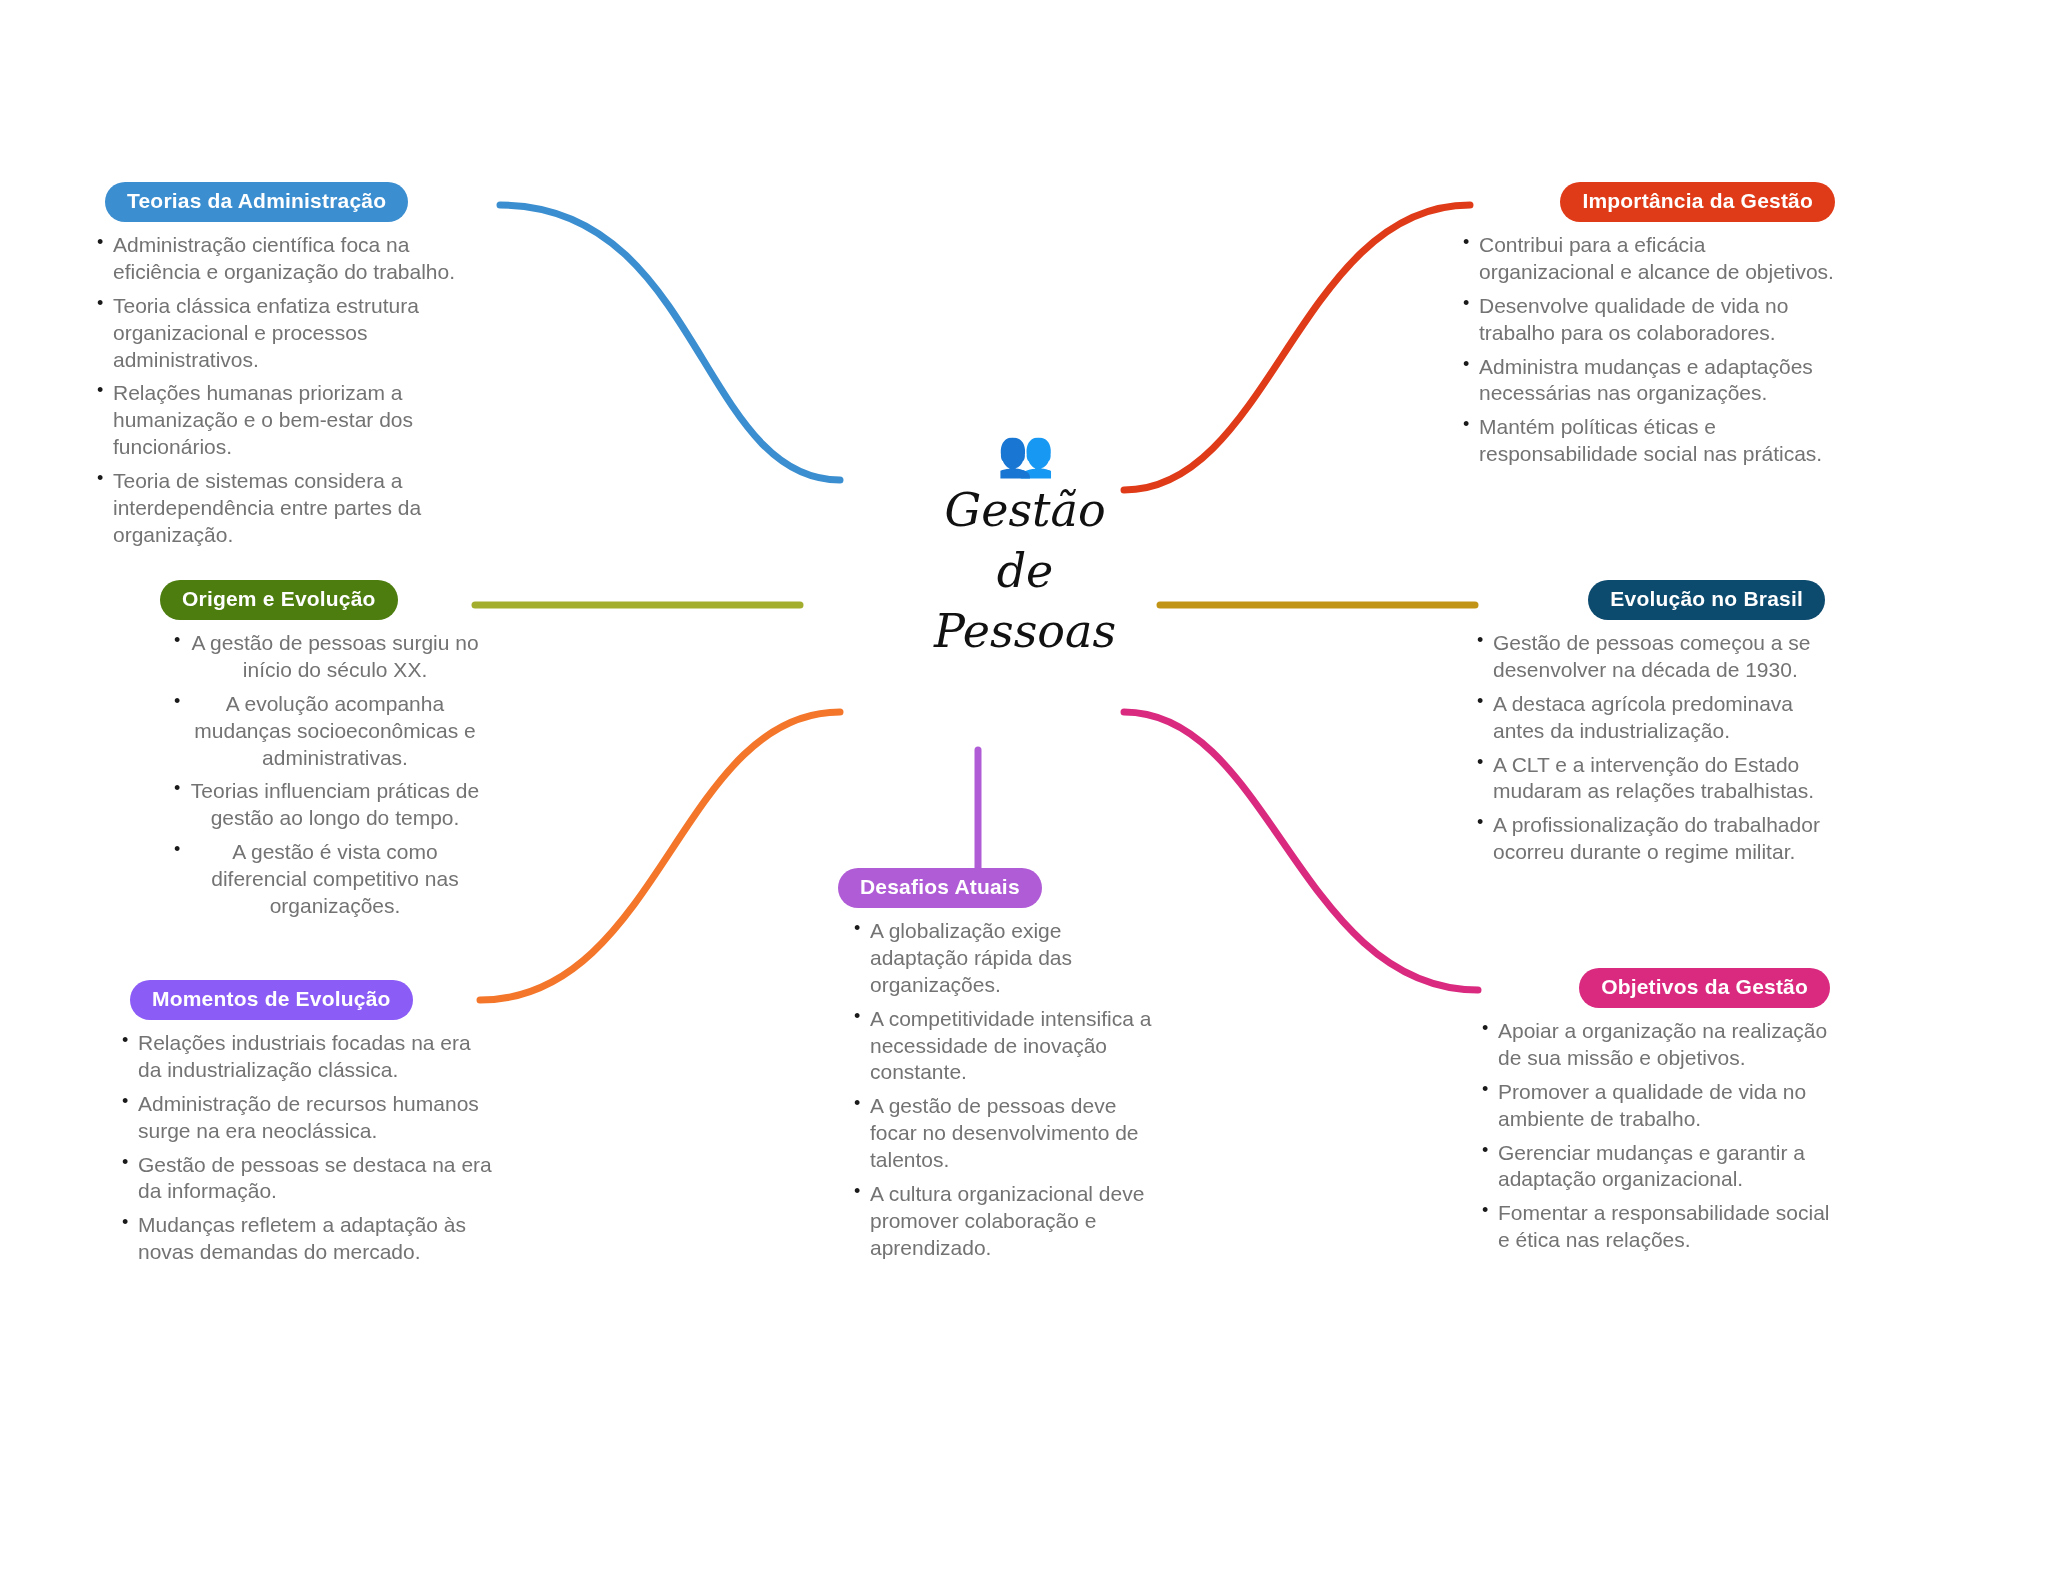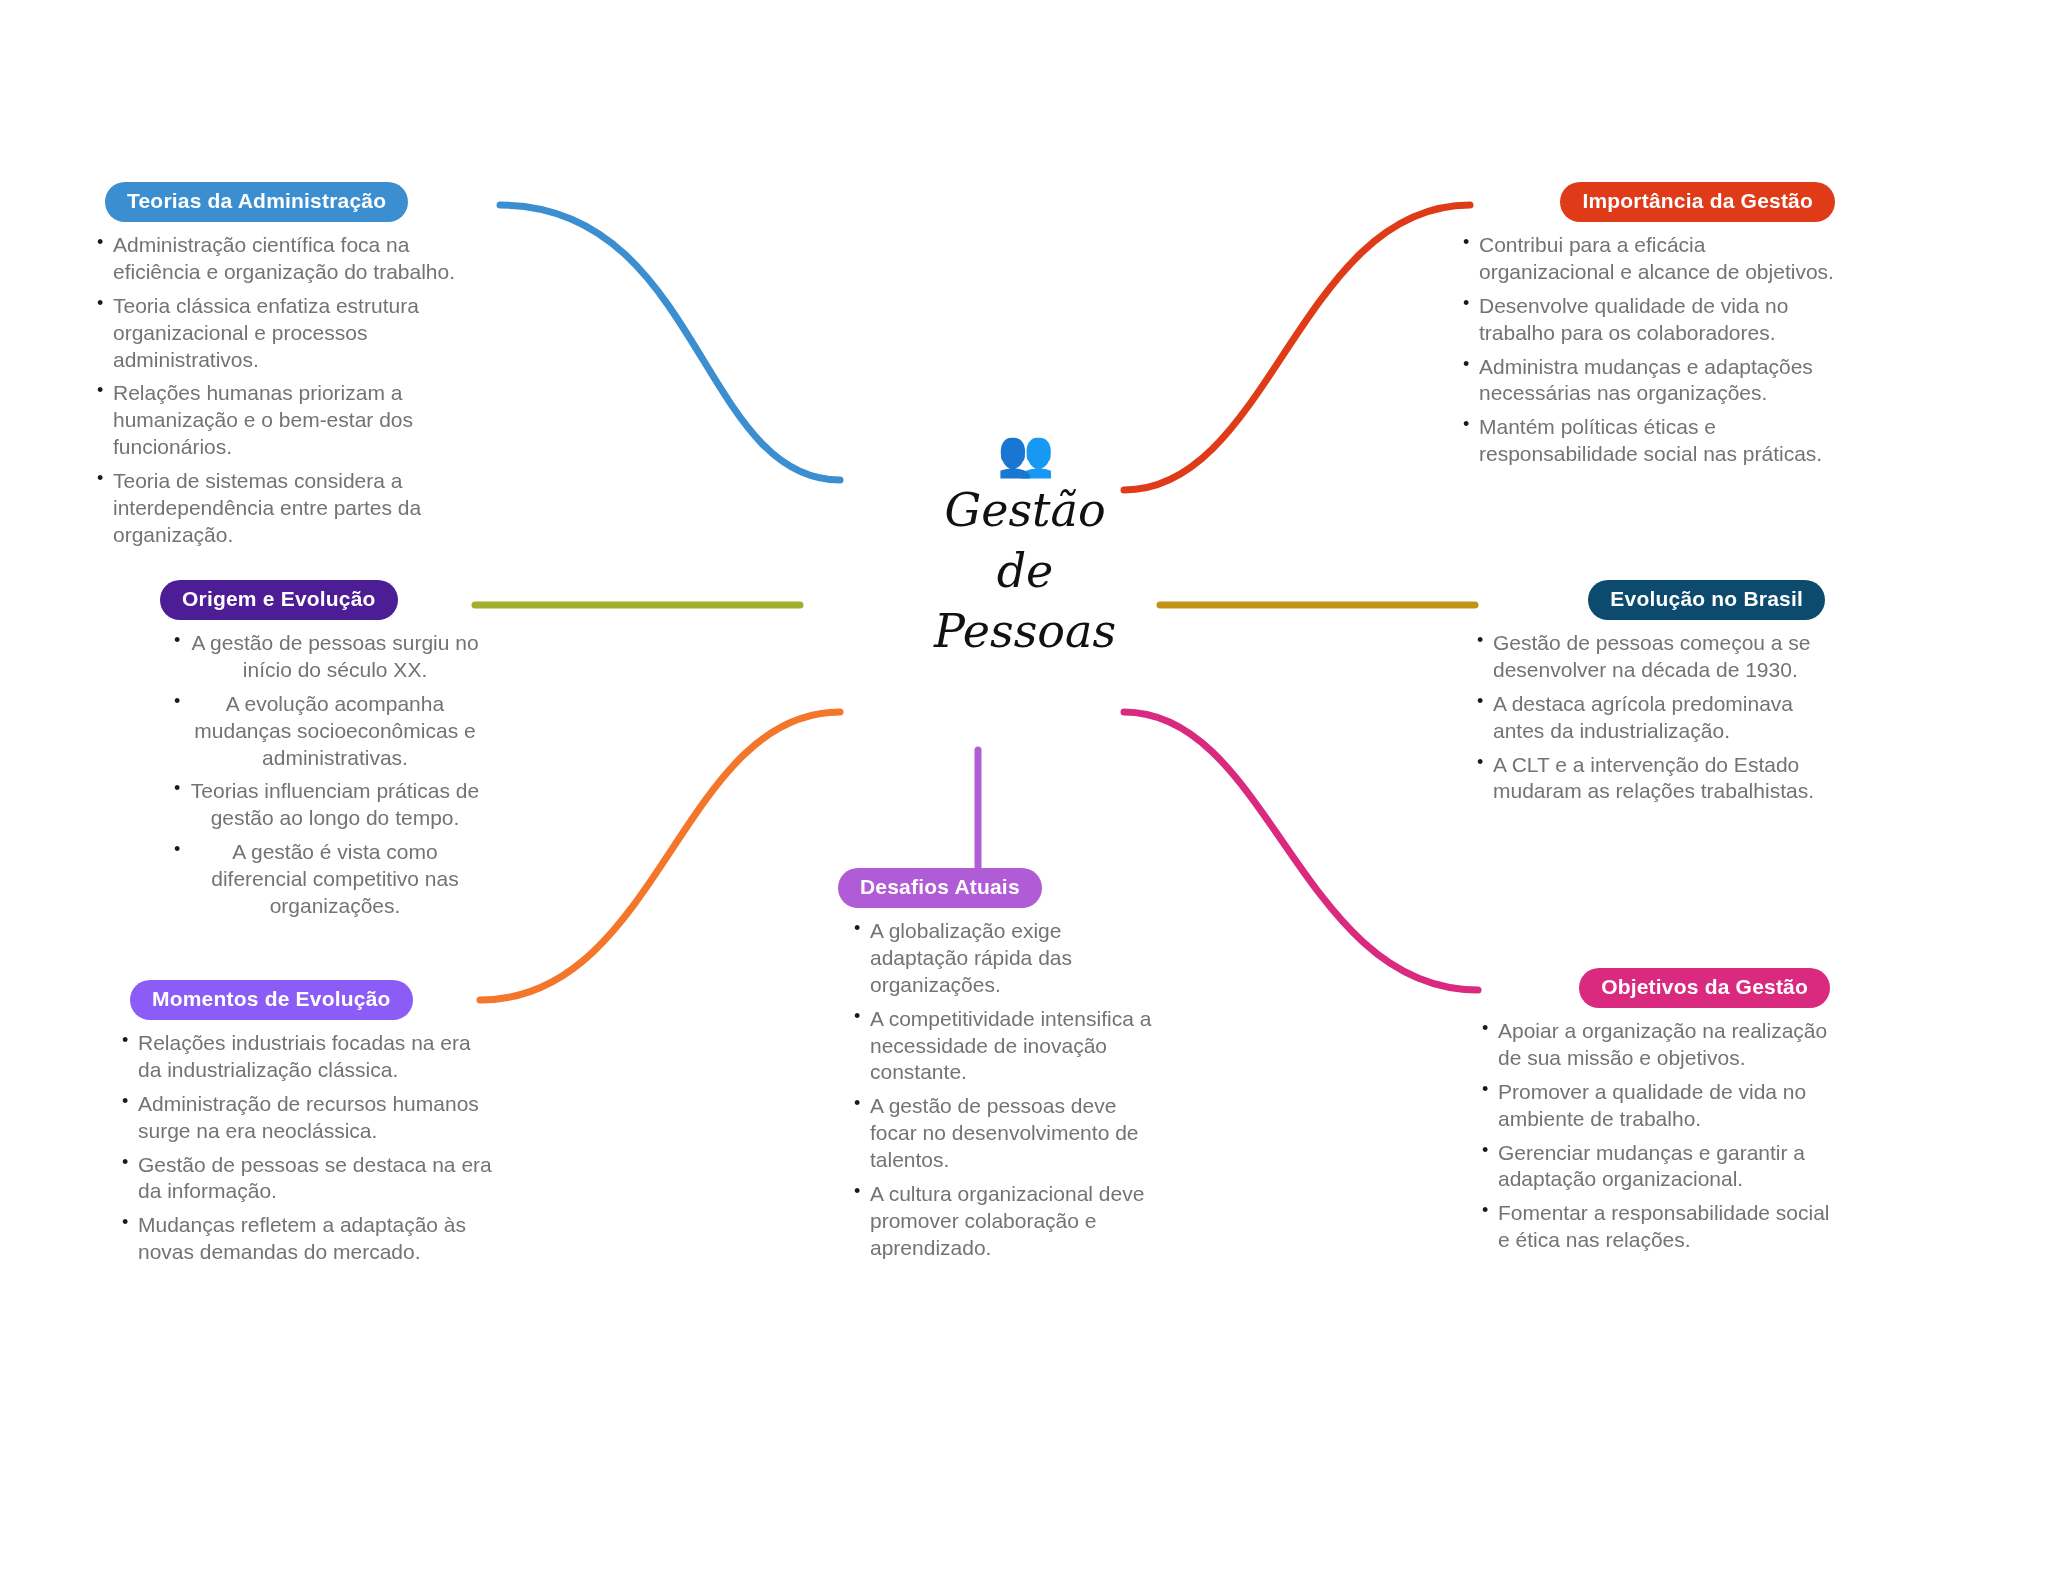--- a/index.html
+++ b/index.html
@@ -146,21 +146,21 @@
     <ul class="bullets">
       <li>Administração científica foca na eficiência e organização do trabalho.</li>
       <li>Teoria clássica enfatiza estrutura organizacional e processos administrativos.</li>
       <li>Relações humanas priorizam a humanização e o bem-estar dos funcionários.</li>
       <li>Teoria de sistemas considera a interdependência entre partes da organização.</li>
     </ul>
   </div>
 
   <div class="branch" id="b-origem">
     <div class="pill-wrap">
-      <span class="pill" style="background:#4c1d95">Origem e Evolução</span>
+      <span class="pill" style="background:#4d7c0f">Origem e Evolução</span>
     </div>
     <ul class="bullets">
       <li>A gestão de pessoas surgiu no início do século XX.</li>
       <li>A evolução acompanha mudanças socioeconômicas e administrativas.</li>
       <li>Teorias influenciam práticas de gestão ao longo do tempo.</li>
       <li>A gestão é vista como diferencial competitivo nas organizações.</li>
     </ul>
   </div>
 
   <div class="branch" id="b-momentos">
@@ -200,20 +200,21 @@
   </div>
 
   <div class="branch" id="b-brasil">
     <div class="pill-wrap right-align">
       <span class="pill" style="background:#0c4a6e">Evolução no Brasil</span>
     </div>
     <ul class="bullets">
       <li>Gestão de pessoas começou a se desenvolver na década de 1930.</li>
       <li>A destaca agrícola predominava antes da industrialização.</li>
       <li>A CLT e a intervenção do Estado mudaram as relações trabalhistas.</li>
+      <li>A profissionalização do trabalhador ocorreu durante o regime militar.</li>
     </ul>
   </div>
 
   <div class="branch" id="b-objetivos">
     <div class="pill-wrap right-align">
       <span class="pill" style="background:#d92a7f">Objetivos da Gestão</span>
     </div>
     <ul class="bullets">
       <li>Apoiar a organização na realização de sua missão e objetivos.</li>
       <li>Promover a qualidade de vida no ambiente de trabalho.</li>

